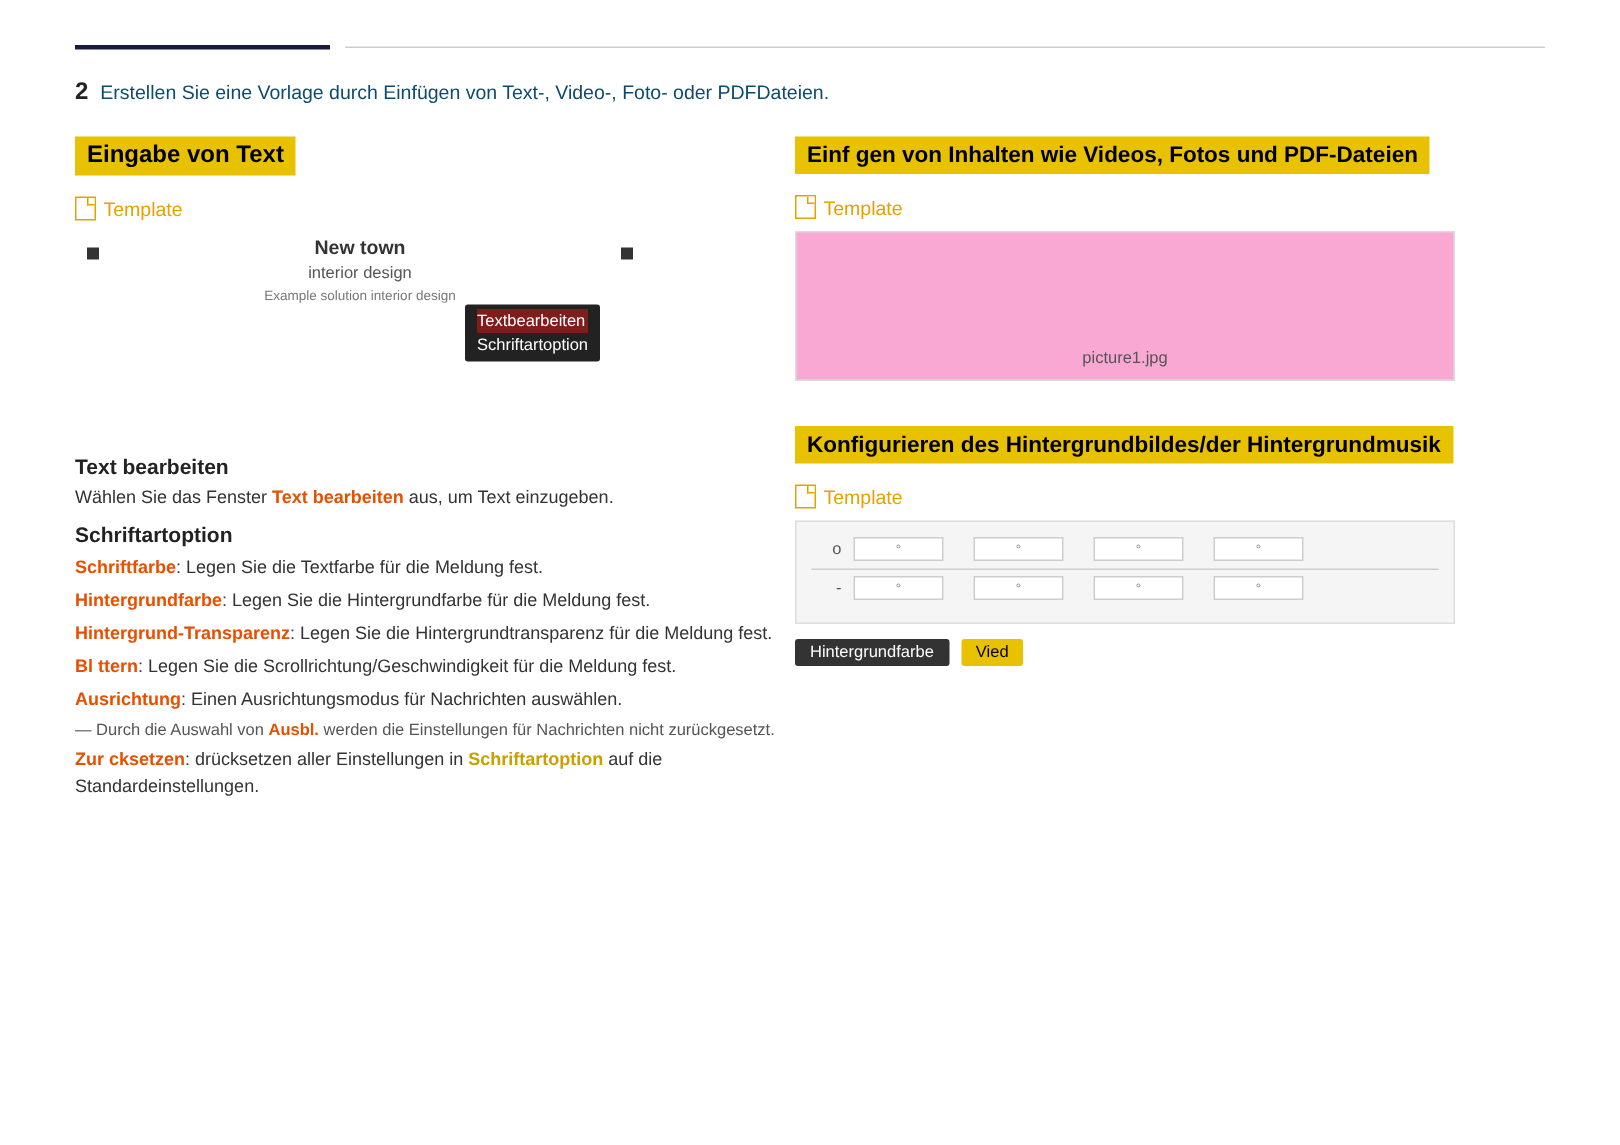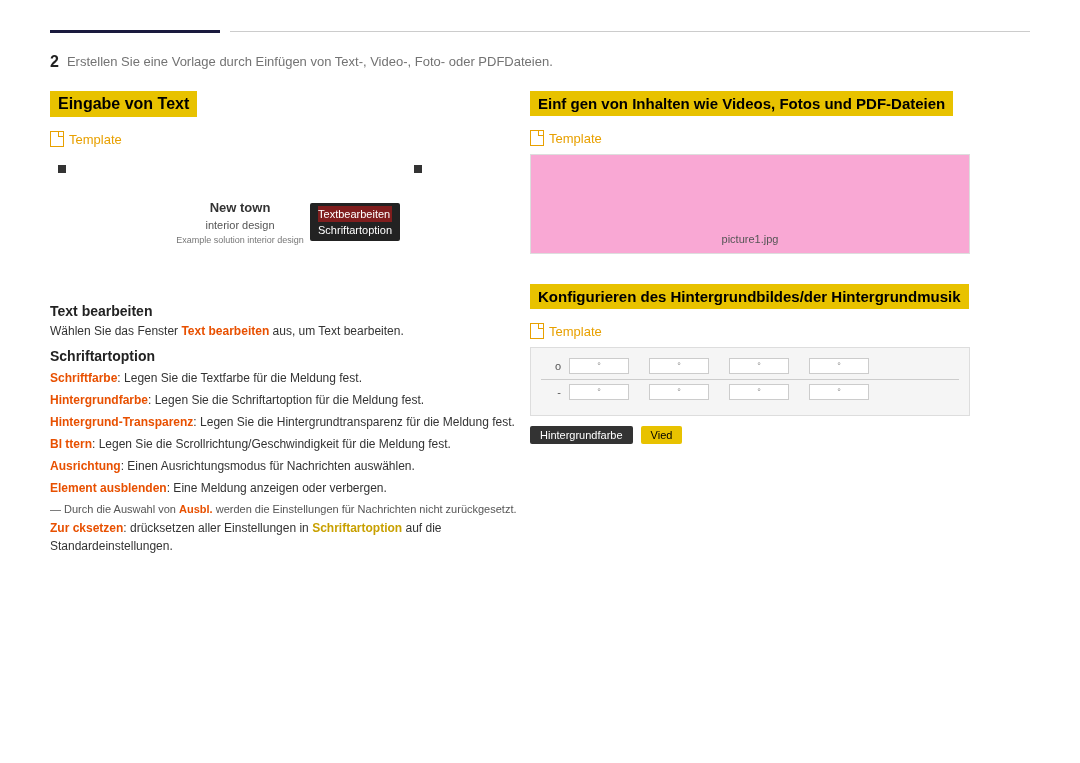--- a/index.html
+++ b/index.html
@@ -44,21 +44,21 @@
       gap: 8px;
       margin-bottom: 20px;
     }
     .step-number {
       font-size: 16px;
       font-weight: bold;
       color: #222;
     }
     .step-desc {
       font-size: 13px;
-      color: #737373;
+      color: #0c4a6e;
       padding-top: 1px;
       text-align: center;
     }
 
     
     .two-col {
       display: flex;
     }
     .left-col {
       flex: 0 0 480px;
@@ -115,21 +115,21 @@
       background: #fff;
     }
 
     
     .text-preview-box {
       width: 380px;
       height: 130px;
       margin-bottom: 16px;
       position: relative;
       display: flex;
-      align-items: center;
+      align-items: flex-start;
       justify-content: center;
     }
     .text-preview-inner {
       display: flex;
       flex-direction: column;
       align-items: center;
       gap: 4px;
     }
     .preview-headline {
       font-size: 13px;
@@ -355,44 +355,41 @@
 
         <div class="popup-menu">
           <div class="popup-menu-item active">Textbearbeiten</div>
           <div class="popup-menu-item">Schriftartoption</div>
         </div>
       </div>
 
       
       <div class="sub-heading">Text bearbeiten</div>
       <div class="sub-desc">
-        <span>Wählen Sie das Fenster </span><span class="highlight">Text bearbeiten</span><span> aus, um Text bearbeiten.</span>
+        <span>Wählen Sie das Fenster </span><span class="highlight">Text bearbeiten</span><span> aus, um Text einzugeben.</span>
       </div>
 
       
       <div class="sub-heading">Schriftartoption</div>
 
       
       <div class="option-item">
         <span class="opt-label">Schriftfarbe</span><span>: Legen Sie die Textfarbe für die Meldung fest.</span>
       </div>
       <div class="option-item">
-        <span class="opt-label">Hintergrundfarbe</span><span>: Legen Sie die Schriftartoption für die Meldung fest.</span>
+        <span class="opt-label">Hintergrundfarbe</span><span>: Legen Sie die Hintergrundfarbe für die Meldung fest.</span>
       </div>
       <div class="option-item">
         <span class="opt-label">Hintergrund-Transparenz</span><span>: Legen Sie die Hintergrundtransparenz für die Meldung fest.</span>
       </div>
       <div class="option-item">
         <span class="opt-label">Bl ttern</span><span>: Legen Sie die Scrollrichtung/Geschwindigkeit für die Meldung fest.</span>
       </div>
       <div class="option-item">
         <span class="opt-label">Ausrichtung</span><span>: Einen Ausrichtungsmodus für Nachrichten auswählen.</span>
-      </div>
-      <div class="option-item">
-        <span class="opt-label">Element ausblenden</span><span>: Eine Meldung anzeigen oder verbergen.</span>
       </div>
 
       
       <div class="note-line">
         <span>— Durch die Auswahl von </span><span class="bold-orange">Ausbl.</span><span> werden die Einstellungen für Nachrichten nicht zurückgesetzt.</span>
       </div>
 
       
       <div class="option-item">
         <span class="opt-label">Zur cksetzen</span><span>: drücksetzen aller Einstellungen in </span><span class="opt-label-yellow">Schriftartoption</span><span> auf die Standardeinstellungen.</span>

